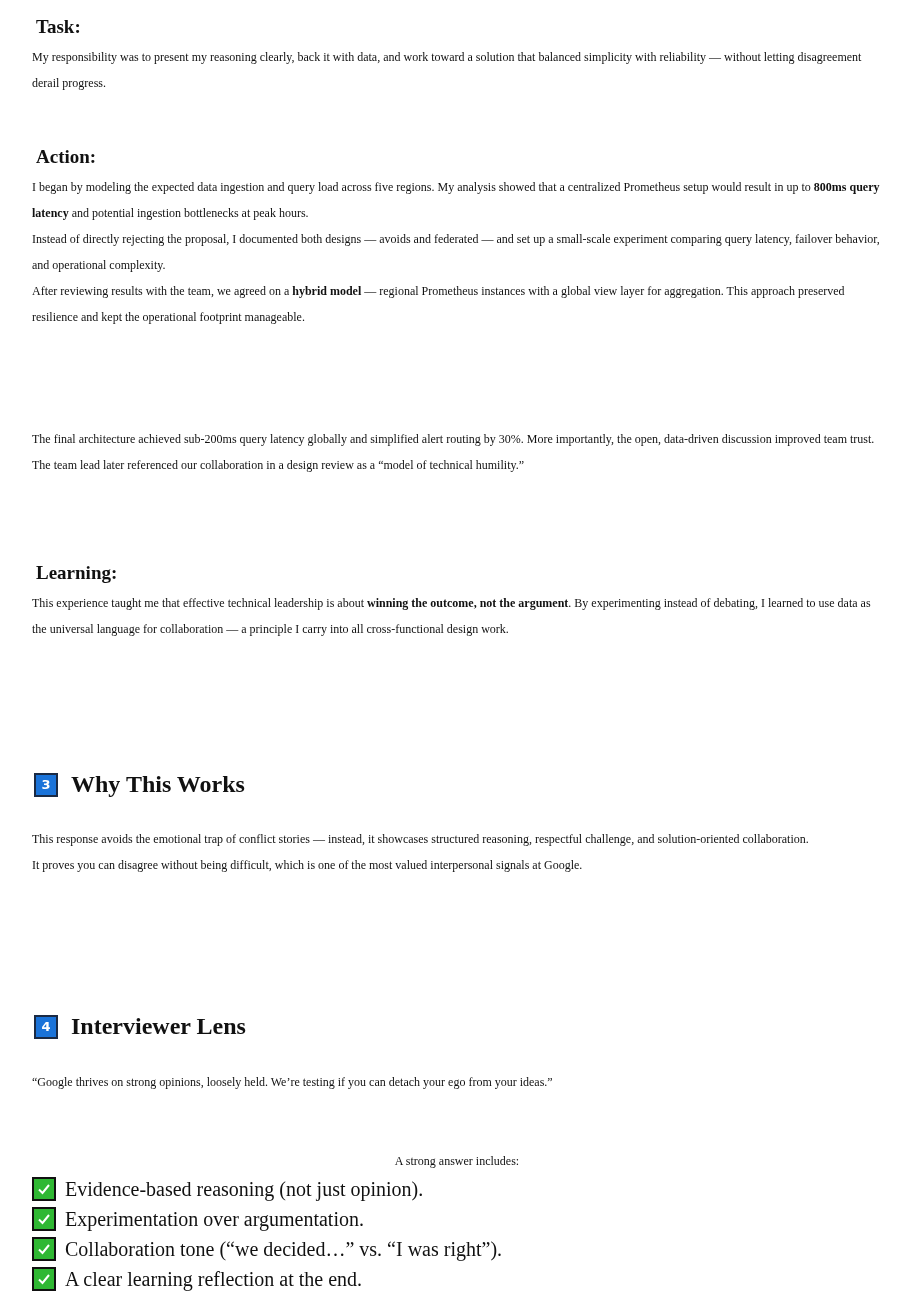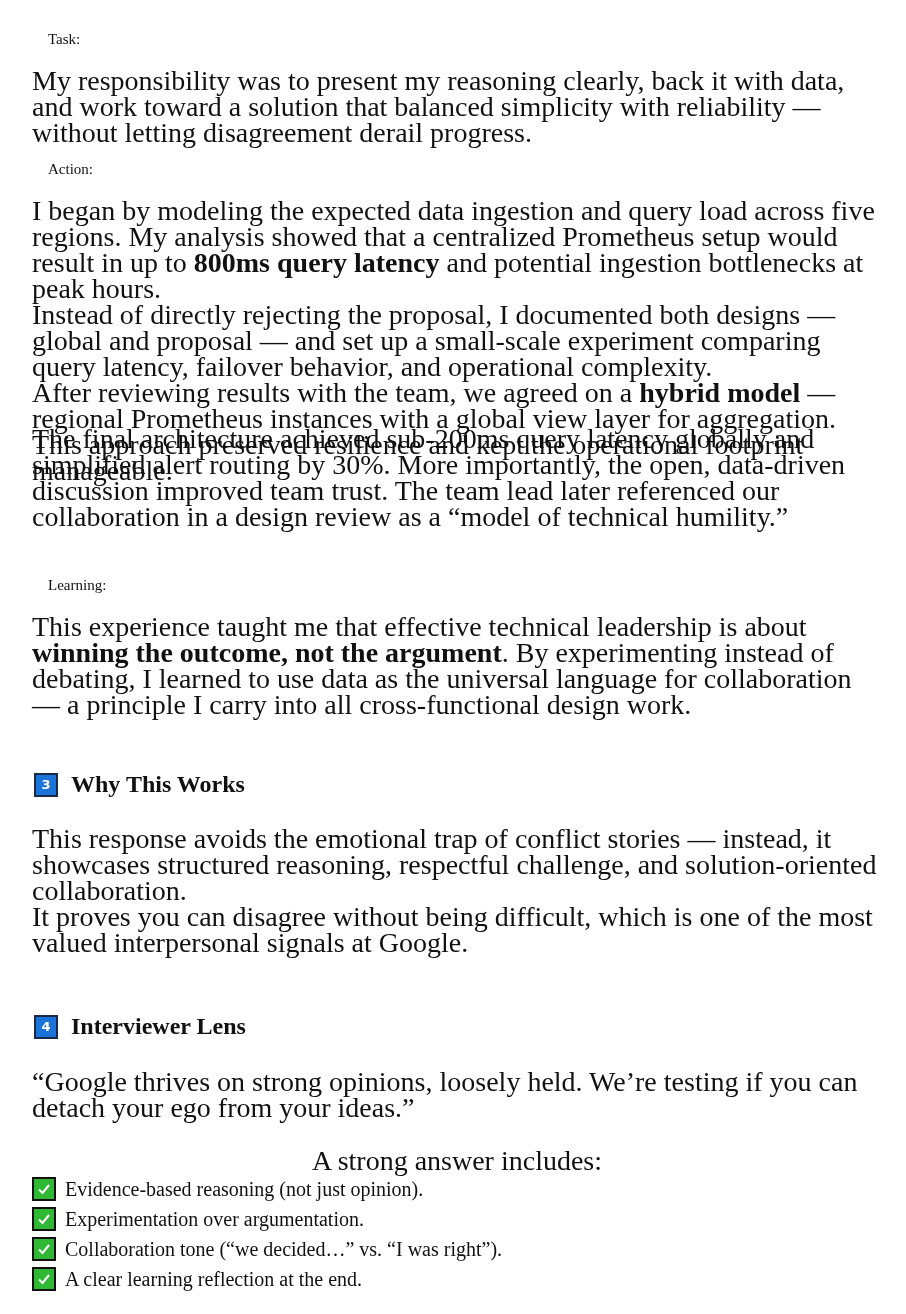--- a/index.html
+++ b/index.html
@@ -9,29 +9,29 @@
     }
     body {
       width: 906px;
       height: 1314px;
       position: relative;
       overflow: hidden;
       font-family: "Liberation Serif", "DejaVu Serif", serif;
       color: #111111;
     }
     .para {
-      font-size: 28px;
+      font-size: 12px;
       line-height: 26px;
       margin: 0;
     }
     .label {
-      font-weight: normal;
-      font-size: 15px;
+      font-weight: bold;
+      font-size: 19px;
       line-height: 26px;
-      margin: 16px;
+      margin: 4px;
     }
     b { font-weight: bold; }
     .block { position: absolute; left: 32px; width: 850px; }
     .heading {
       position: absolute;
       left: 34px;
       display: flex;
       align-items: center;
       font-weight: bold;
       font-size: 24px;
@@ -79,21 +79,21 @@
 <body>
 
 <div class="block" style="top:10px;">
   <p class="label">Task:</p>
   <p class="para">My responsibility was to present my reasoning clearly, back it with data, and work toward a solution that balanced simplicity with reliability — without letting disagreement derail progress.</p>
 </div>
 
 <div class="block" style="top:140px;">
   <p class="label">Action:</p>
   <p class="para"><span>I began by modeling the expected data ingestion and query load across five regions. My analysis showed that a centralized Prometheus setup would result in up to </span><b>800ms query latency</b><span> and potential ingestion bottlenecks at peak hours.</span></p>
-  <p class="para">Instead of directly rejecting the proposal, I documented both designs — global and proposal — and set up a small-scale experiment comparing query latency, failover behavior, and operational complexity.</p>
+  <p class="para">Instead of directly rejecting the proposal, I documented both designs — avoids and federated — and set up a small-scale experiment comparing query latency, failover behavior, and operational complexity.</p>
   <p class="para"><span>After reviewing results with the team, we agreed on a </span><b>hybrid model</b><span> — regional Prometheus instances with a global view layer for aggregation. This approach preserved resilience and kept the operational footprint manageable.</span></p>
 </div>
 
 <div class="block" style="top:426px;">
   <p class="para">The final architecture achieved sub-200ms query latency globally and simplified alert routing by 30%. More importantly, the open, data-driven discussion improved team trust. The team lead later referenced our collaboration in a design review as a “model of technical humility.”</p>
 </div>
 
 <div class="block" style="top:556px;">
   <p class="label">Learning:</p>
   <p class="para"><span>This experience taught me that effective technical leadership is about </span><b>winning the outcome, not the argument</b><span>. By experimenting instead of debating, I learned to use data as the universal language for collaboration — a principle I carry into all cross-functional design work.</span></p>

